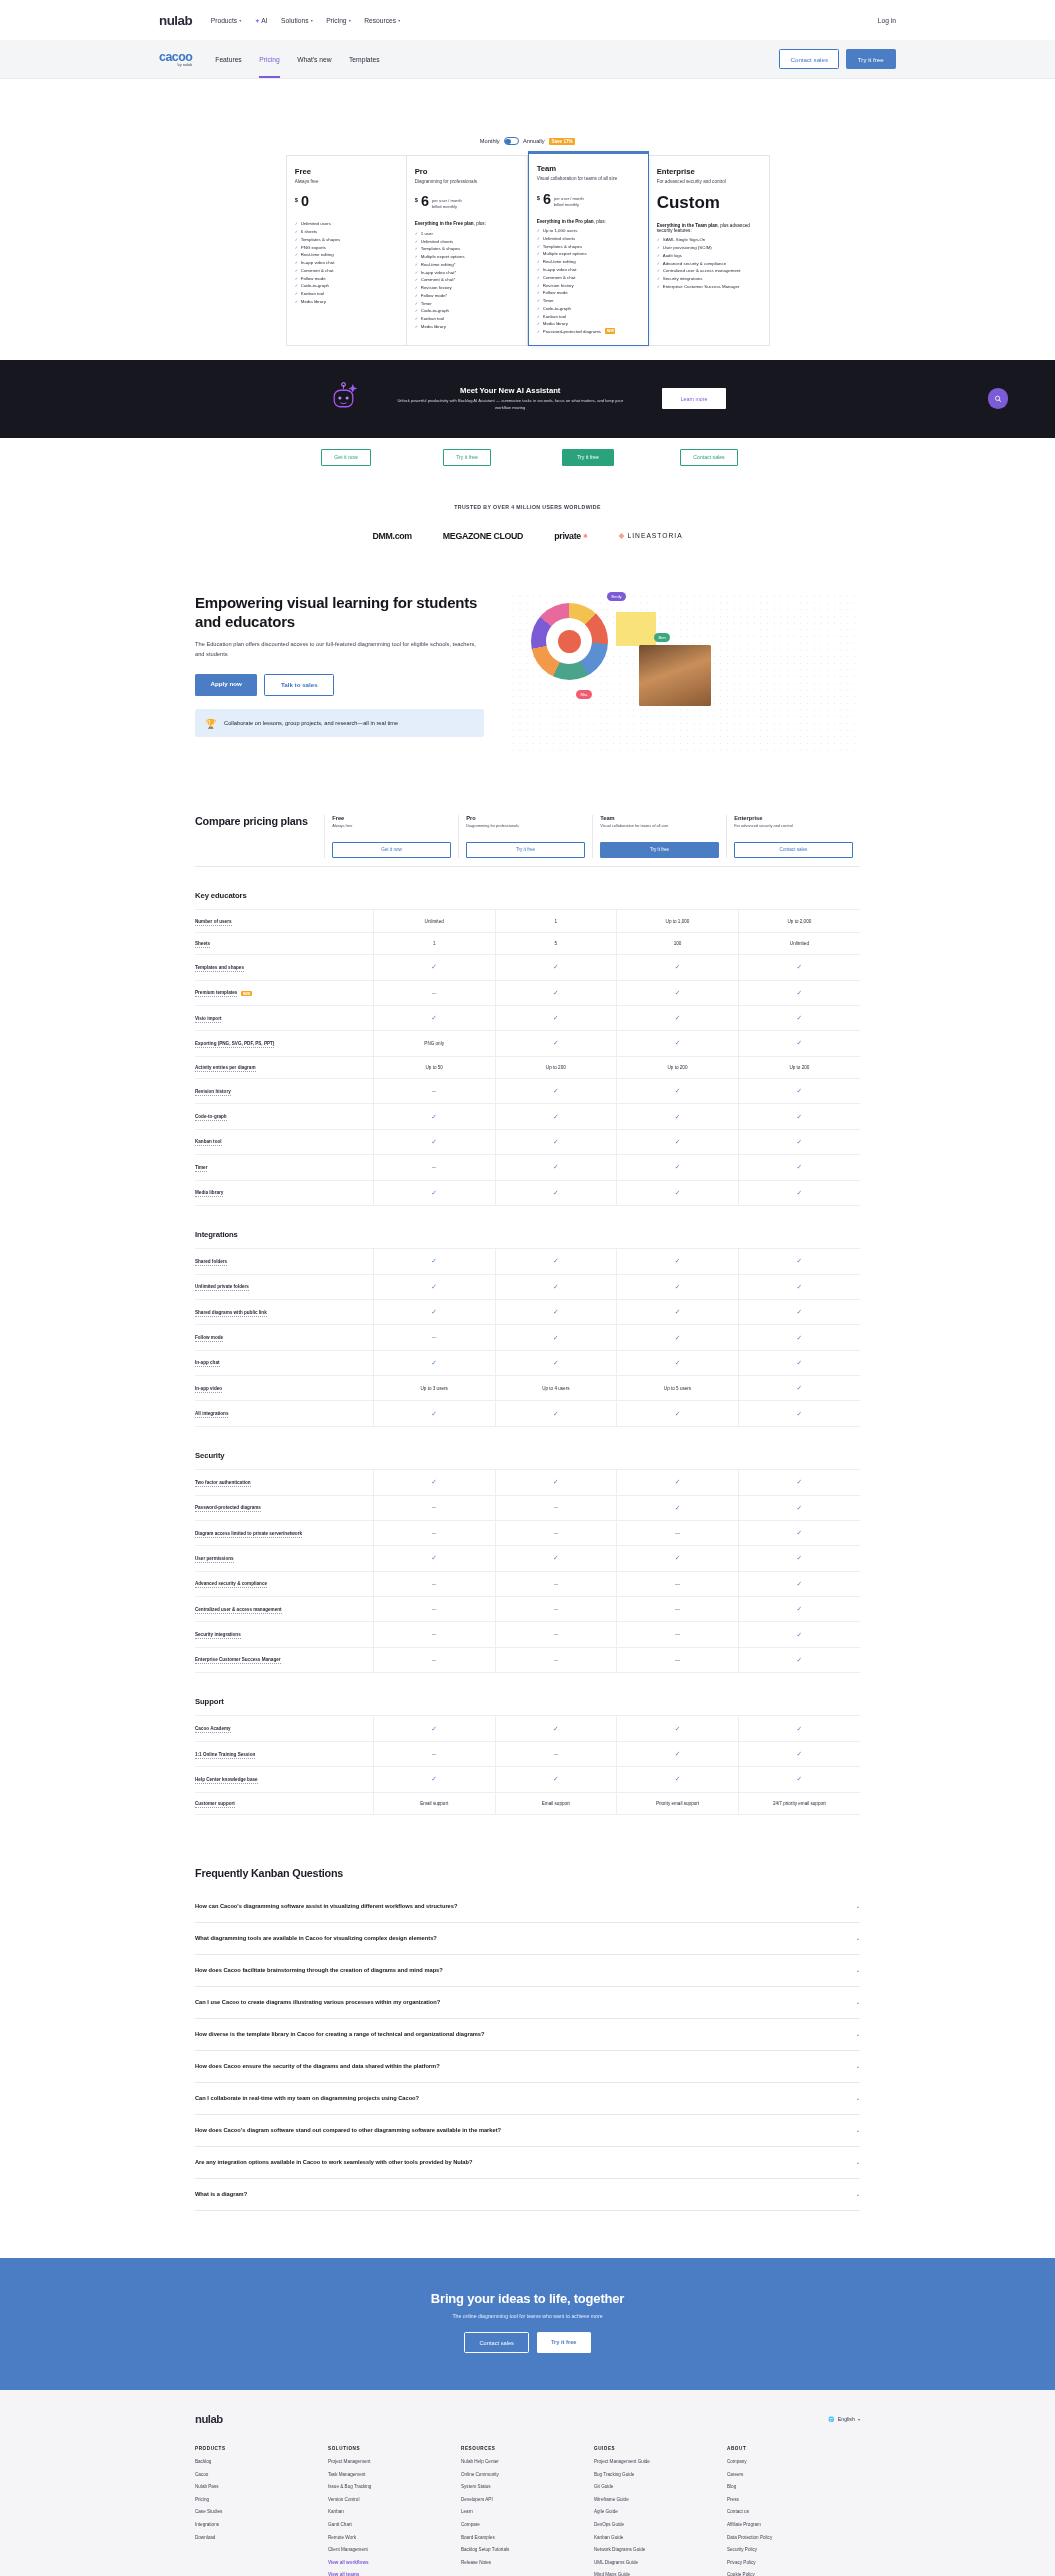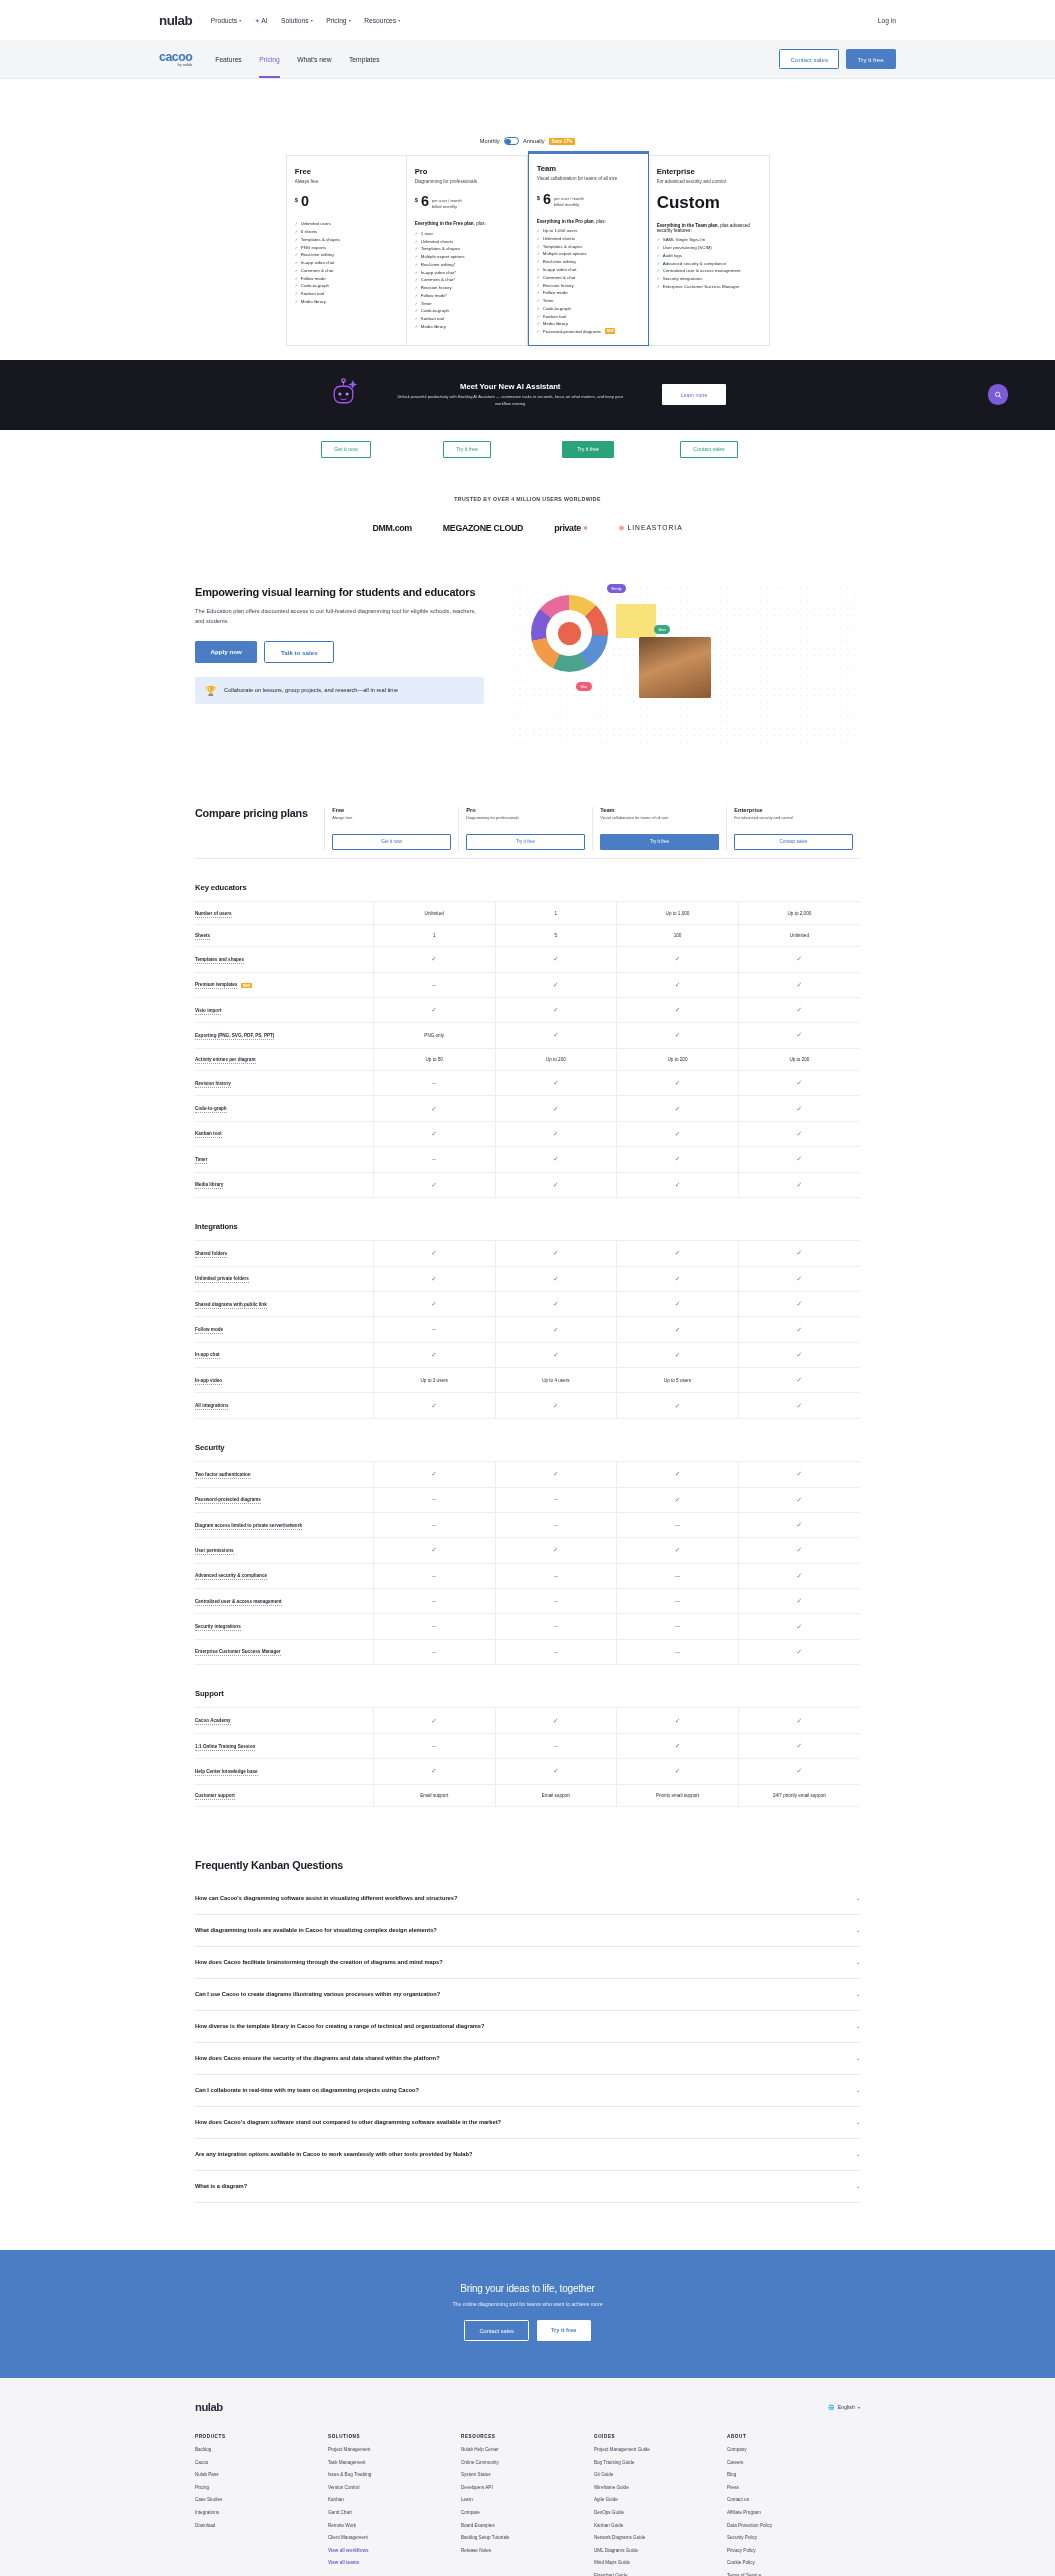--- a/index.html
+++ b/index.html
@@ -61,21 +61,21 @@
   .plan-amt.custom { font-size: 17px; }
   .plan-per { font-size: 4.1px; color: #3f3f52; line-height: 1.4; margin-top: 3.1px; }
   .plan-incl { font-size: 4.6px; margin-top: 11.3px; color: #16161d; }
   .plan-incl b { font-weight: 700; }
   .feat-list { list-style: none; margin-top: 3.6px; }
   .feat-list li { font-size: 4.4px; color: #2b2b3b; display: flex; gap: 2.6px; align-items: flex-start; line-height: 1.7; }
   .tick { color: #3d76c2; font-size: 4.1px; line-height: 1.9; }
   .tag-new { background: #f5a623; color: #fff; font-size: 3.1px; padding: 0.5px 1.5px; border-radius: 1px; margin-left: 1.5px; font-weight: 700;}
 
   
-  .ai-banner { background: #17171f; width: 100%; height: 70px; display: flex; align-items: center; justify-content: center; gap: 31px; position: relative; margin-top: 13.4px;}
+  .ai-banner { background: #17171f; width: 100%; height: 78px; display: flex; align-items: center; justify-content: center; gap: 31px; position: relative; margin-top: 13.4px;}
   .ai-robot { width: 29px; height: 33px; position: relative; }
   .ai-copy { text-align: center; max-width: 242px; }
   .ai-title { color: #fff; font-size: 7.7px; font-weight: 600; margin-bottom: 3.6px; }
   .ai-sub { color: #d8d8e0; font-size: 4.1px; line-height: 1.6; }
   .ai-btn { background: #fff; color: #7c5cd6; font-size: 5.2px; padding: 7.2px 18.5px; border-radius: 1px; cursor: pointer; }
   .ai-avatar { position: absolute; right: 47px; width: 19.6px; height: 21.6px; border-radius: 9.8px; background: #7c5cd6; display:flex;align-items:center;justify-content:center; color:#fff; font-size:7.2px;}
 
   
   .plan-btns { display: flex; justify-content: center; margin-top: 11.3px; }
   .plan-btns .cell { width: 121px; display: flex; justify-content: center; }
@@ -87,21 +87,21 @@
   .trusted-label { font-size: 5.2px; letter-spacing: 0.4px; font-weight: 700; color: #3b3b4d; }
   .logo-row { display: flex; justify-content: center; align-items: center; gap: 31px; margin-top: 20.6px; }
   .logo-item { font-weight: 800; color: #16161d; font-size: 8.8px; letter-spacing: -0.3px; display:flex; align-items:center; gap:2.1px;}
   .logo-item.light { font-weight: 400; letter-spacing: 1px; font-size: 6.7px; color:#16161d;}
   .logo-diamond { color: #f2a58c; font-size: 7.7px; }
   .logo-star { color: #f4735a; font-size: 5.7px; vertical-align: super;}
 
   
   .edu { display: flex; gap: 26px; margin-top: 52px; align-items: flex-start; }
   .edu-left { width: 289px; }
-  .edu-h { font-size: 11px; font-weight: 700; line-height: 1.3; letter-spacing: -0.2px; color: #16161d; }
+  .edu-h { font-size: 15px; font-weight: 700; line-height: 1.3; letter-spacing: -0.2px; color: #16161d; }
   .edu-p { font-size: 5.7px; color: #3f3f52; line-height: 1.7; margin-top: 8.2px; }
   .edu-btns { display: flex; gap: 7.2px; margin-top: 14.4px; }
   .btn-solid-blue { background: #4a7dc4; color: #fff; font-size: 6.2px; font-weight: 700; padding: 6.7px 15.5px; border-radius: 1.5px; cursor:pointer;}
   .btn-line-blue { background: #fff; color: #3d76c2; font-size: 6.2px; font-weight: 700; padding: 6.7px 15.5px; border: 0.5px solid #3d76c2; border-radius: 1.5px; cursor:pointer;}
   .edu-note { background: #e4eefb; border-radius: 2.1px; padding: 8.2px 10.3px; margin-top: 13.4px; display: flex; gap: 7.2px; align-items: center; }
   .edu-note-txt { font-size: 5.7px; line-height: 1.6; color: #1c1c28; }
   .edu-right { flex: 1; position: relative; height: 160px; }
   .wheel { width: 77px; height: 77px; border-radius: 50%; position: absolute; left: 20.6px; top: 10.3px;
     background: conic-gradient(#f2c14e 0 12%, #e8644c 12% 26%, #5b8fd4 26% 42%, #4aa38a 42% 57%, #f2994a 57% 72%, #7c5cd6 72% 86%, #e86a9c 86% 100%); }
   .wheel::after { content:""; position:absolute; inset: 15.5px; border-radius: 50%; background: #fff; }
@@ -138,21 +138,21 @@
 
   
   .faq { margin-top: 52px; }
   .faq-h { font-size: 10.8px; font-weight: 700; letter-spacing: -0.2px; margin-bottom: 12.4px; }
   .faq-item { border-bottom: 0.5px solid #e6e8ec; padding: 10.8px 0; display: flex; align-items: flex-start; justify-content: space-between; gap: 15.5px; cursor: pointer; }
   .faq-q { font-size: 5.7px; font-weight: 600; color: #16161d; line-height: 1.65; max-width: 556px;}
   .faq-chev { color: #4b4b5e; font-size: 5.2px; flex: none; margin-top: 1px;}
 
   
   .cta-band { background: #4a7dc4; margin-top: 47px; padding: 33px 0 37px; text-align: center; }
-  .cta-h { color: #fff; font-size: 10px; font-weight: 400; letter-spacing: -0.2px;}
+  .cta-h { color: #fff; font-size: 13px; font-weight: 700; letter-spacing: -0.2px;}
   .cta-p { color: #e4eefb; font-size: 5.2px; margin-top: 6.2px; }
   .cta-btns { display: flex; gap: 7.2px; justify-content: center; margin-top: 13.4px; }
   .btn-white-line { border: 0.5px solid #fff; color: #fff; background: transparent; font-size: 5.7px; padding: 6.7px 14.4px; border-radius: 1.5px; cursor:pointer;}
   .btn-white { background: #fff; color: #4a7dc4; font-size: 5.7px; font-weight: 700; padding: 6.7px 14.4px; border-radius: 1.5px; cursor:pointer;}
 
   
   footer { background: #f5f5f7; padding: 23px 0 0; }
   .foot-top { display: flex; align-items: center; justify-content: space-between; }
   .foot-logo { font-size: 11.3px; font-weight: 700; color: #2b2b3b; letter-spacing: -0.5px;}
   .lang { font-size: 5.2px; color: #33334d; display: flex; align-items: center; gap: 3.1px; cursor: pointer;}

